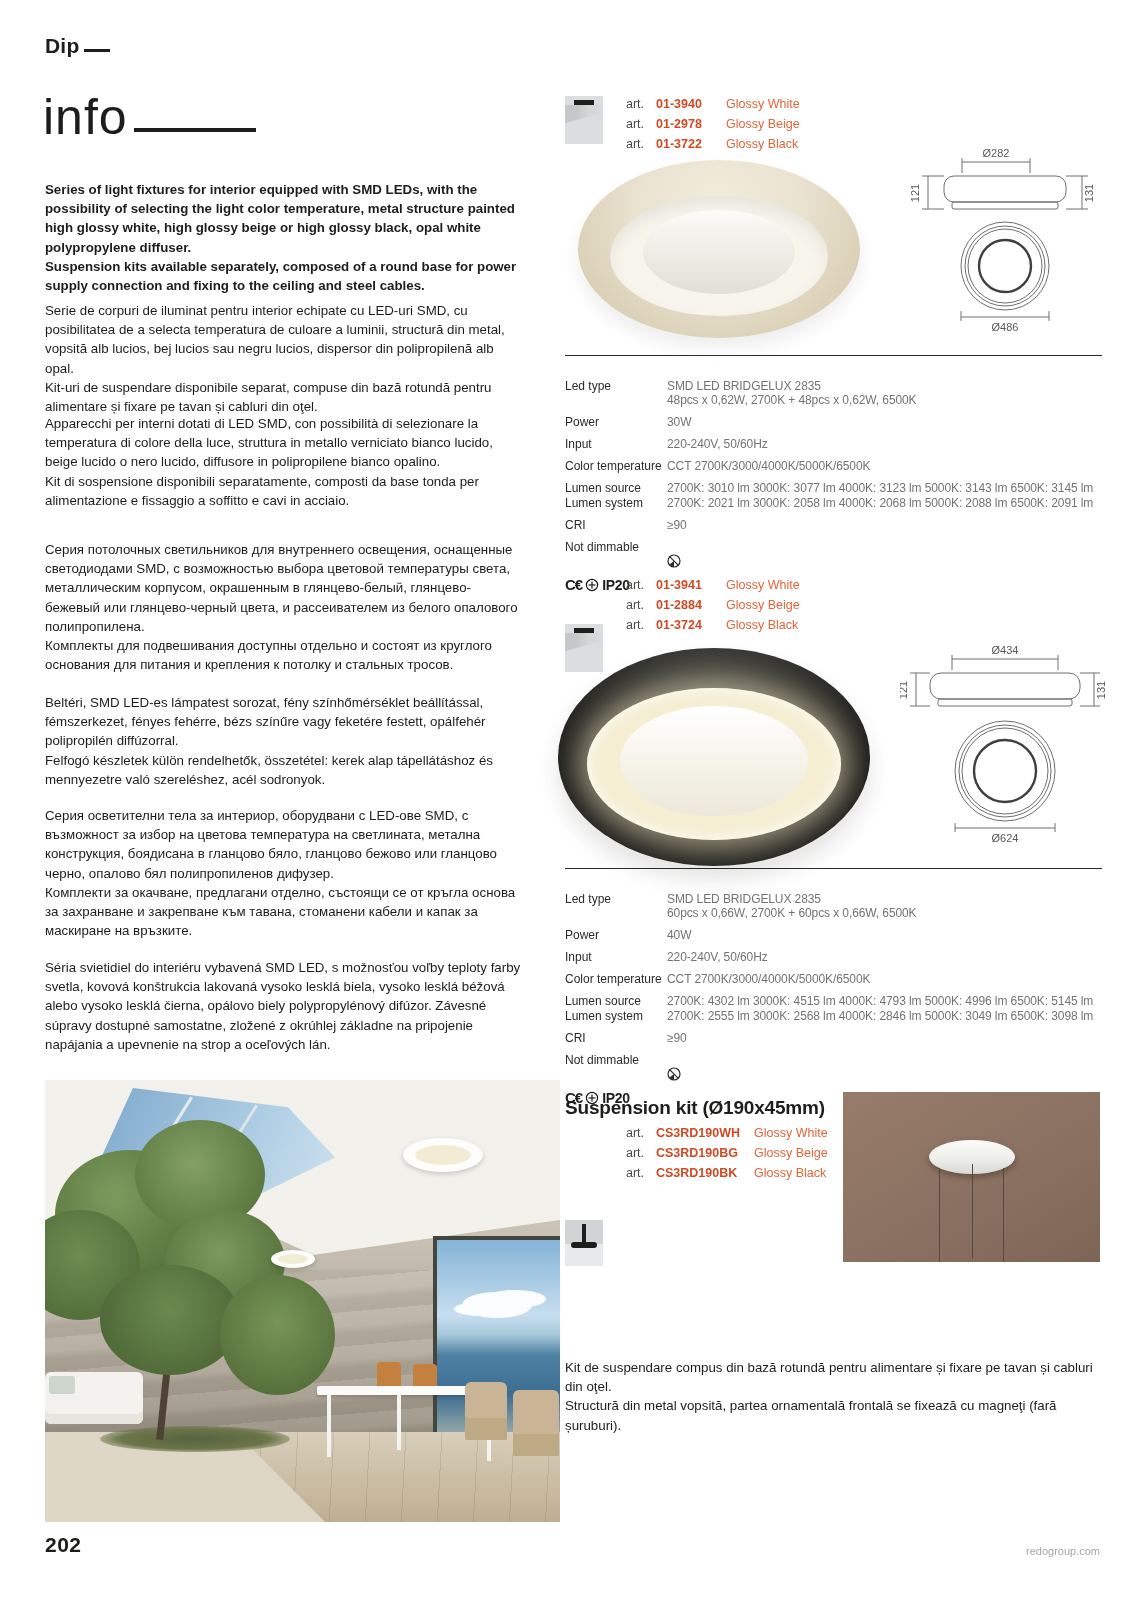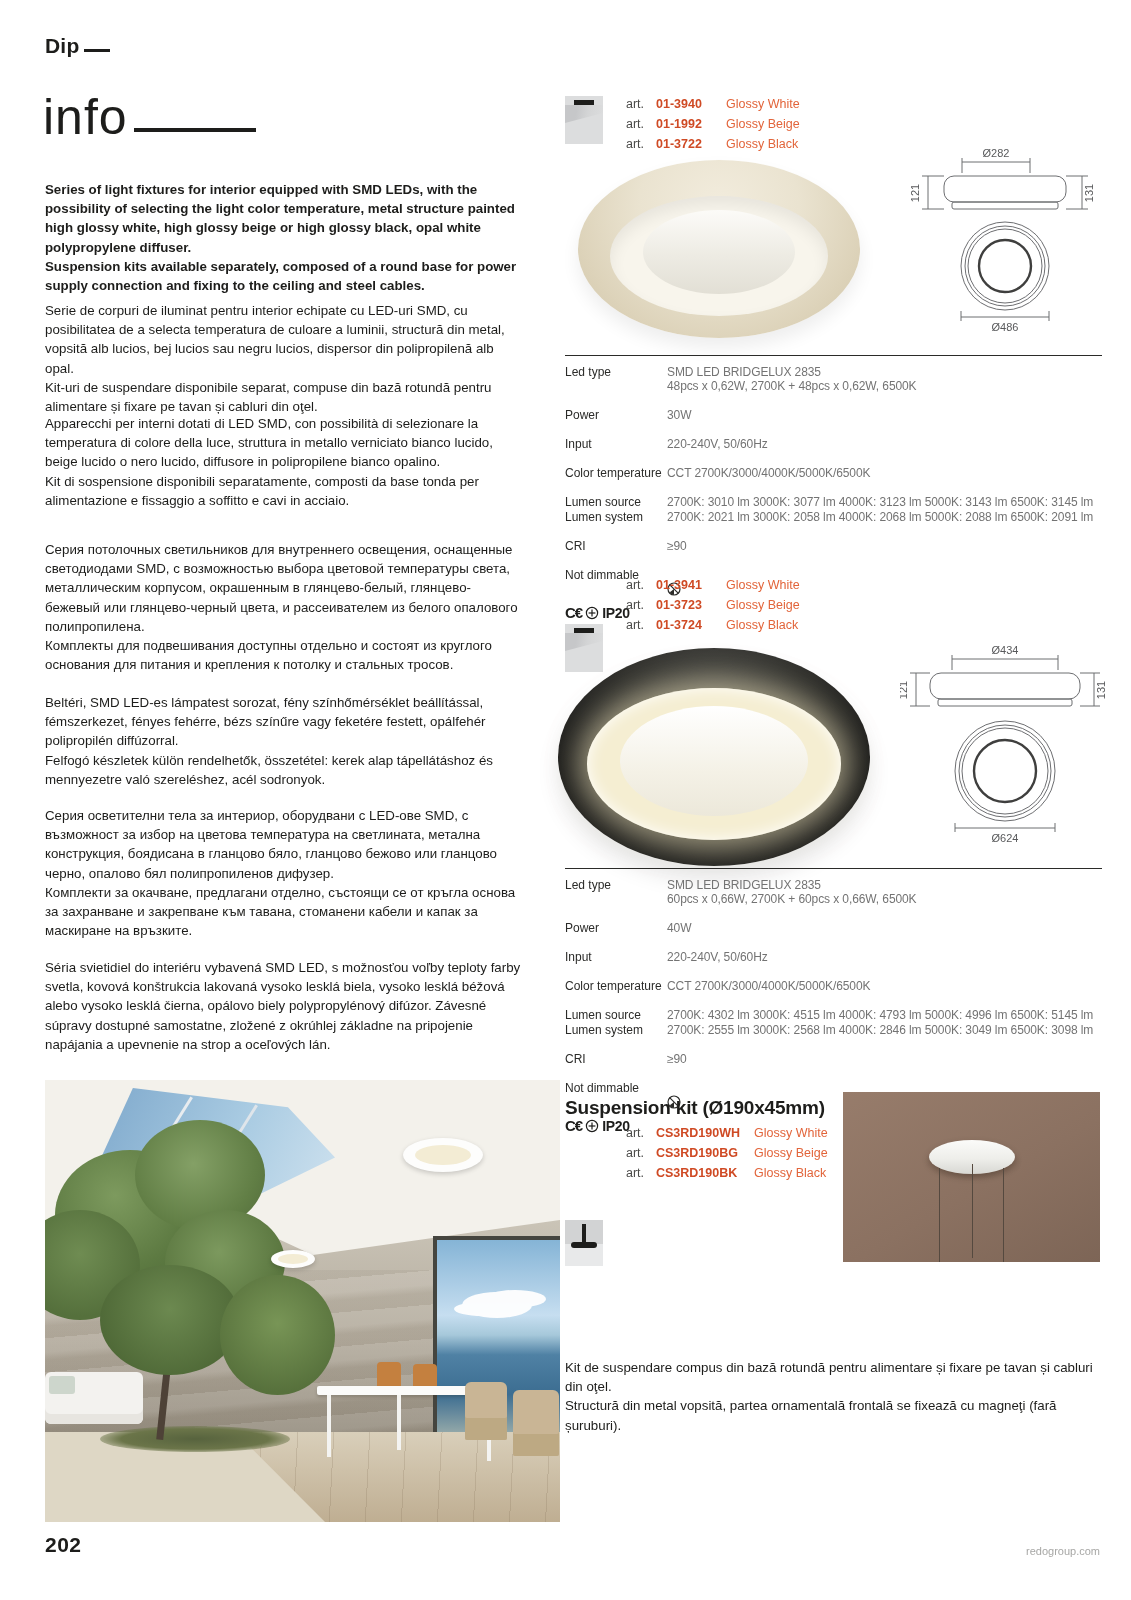--- a/index.html
+++ b/index.html
@@ -31,22 +31,22 @@
   .mini-icon .bar{position:absolute;top:4px;left:9px;width:20px;height:5px;background:#1d1d1b;}
   .mini-icon .shade{position:absolute;top:9px;left:0;width:100%;height:18px;
      background:linear-gradient(100deg,#c6c7c9 30%,#d4d5d6 60%,#dcddde 100%);
      clip-path:polygon(0 0,100% 0,100% 45%,0 100%);}
   .kit-icon{width:38px;height:46px;position:relative;background:#e8e9ea;overflow:hidden;}
   .kit-icon .top-half{position:absolute;top:0;left:0;width:100%;height:52%;background:#d2d3d4;}
   .kit-icon .stem{position:absolute;top:4px;left:17px;width:4px;height:20px;background:#1d1d1b;}
   .kit-icon .base{position:absolute;top:22px;left:6px;width:26px;height:6px;background:#1d1d1b;border-radius:3px;}
 
   
-  .spec-table{width:537px;border-top:1px solid #2b2b29;padding-top:8px;}
-  .spec-row{display:flex;margin-top:15px;}
+  .spec-table{width:537px;border-top:1px solid #2b2b29;padding-top:22px;}
+  .spec-row{display:flex;margin-top:8px;}
   .spec-row.tight{margin-top:1px;}
   .spec-label{width:102px;flex:none;font-size:12px;color:#2b2b29;}
   .spec-value{font-size:12px;color:#737373;white-space:pre-line;letter-spacing:-.1px;}
   .cert-row{display:flex;align-items:center;gap:3px;margin-top:5px;}
   .ce-mark{font-size:15px;font-weight:bold;letter-spacing:-1px;}
   .ip-mark{font-size:14px;font-weight:bold;letter-spacing:-.3px;}
 
   
   .p-ellipse{position:absolute;border-radius:50%;}
   .photo1-outer{width:282px;height:178px;left:0;top:0;
@@ -154,21 +154,21 @@
     <div class="shade"></div>
   </div>
   <div class="abs art-block" style="left:626px;top:97px;">
     <div class="art-row">
       <span class="art-label">art.</span>
       <span class="art-code">01-3940</span>
       <span class="art-finish">Glossy White</span>
     </div>
     <div class="art-row">
       <span class="art-label">art.</span>
-      <span class="art-code">01-1992</span>
+      <span class="art-code">01-2978</span>
       <span class="art-finish">Glossy Beige</span>
     </div>
     <div class="art-row">
       <span class="art-label">art.</span>
       <span class="art-code">01-3722</span>
       <span class="art-finish">Glossy Black</span>
     </div>
   </div>
 
   <div class="abs" style="left:578px;top:160px;width:282px;height:185px;">
@@ -260,21 +260,21 @@
     <div class="shade"></div>
   </div>
   <div class="abs art-block" style="left:626px;top:578px;">
     <div class="art-row">
       <span class="art-label">art.</span>
       <span class="art-code">01-3941</span>
       <span class="art-finish">Glossy White</span>
     </div>
     <div class="art-row">
       <span class="art-label">art.</span>
-      <span class="art-code">01-3723</span>
+      <span class="art-code">01-2884</span>
       <span class="art-finish">Glossy Beige</span>
     </div>
     <div class="art-row">
       <span class="art-label">art.</span>
       <span class="art-code">01-3724</span>
       <span class="art-finish">Glossy Black</span>
     </div>
   </div>
 
   <div class="abs" style="left:558px;top:648px;width:312px;height:220px;">

